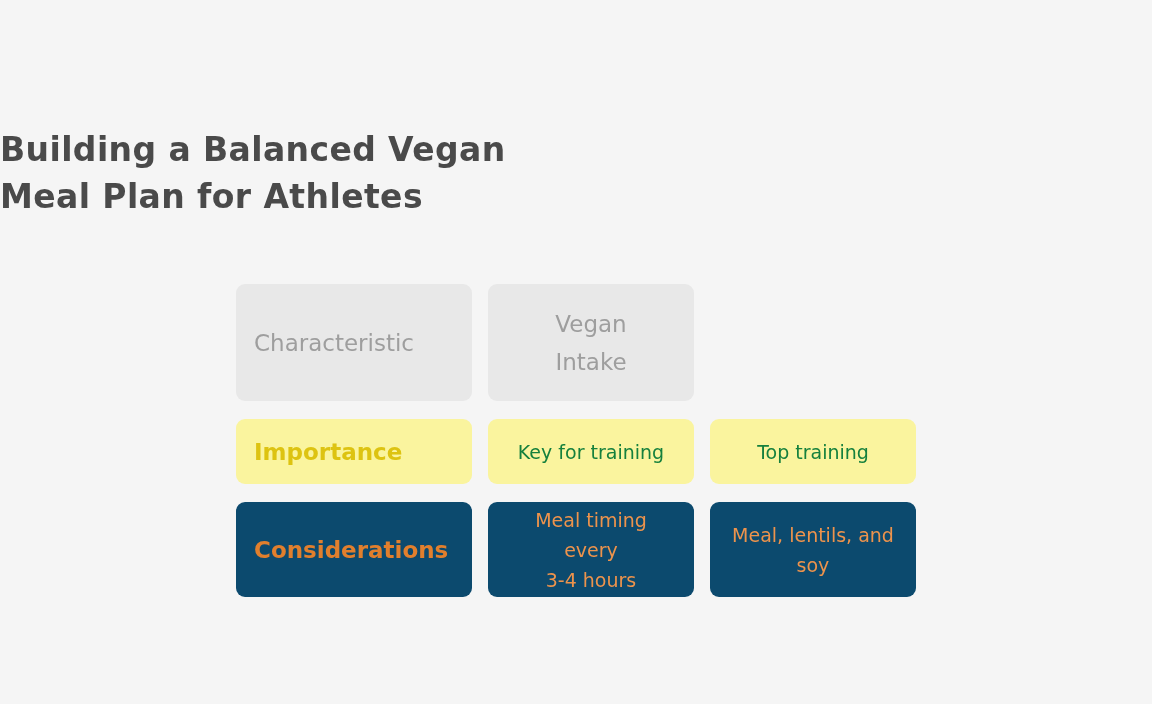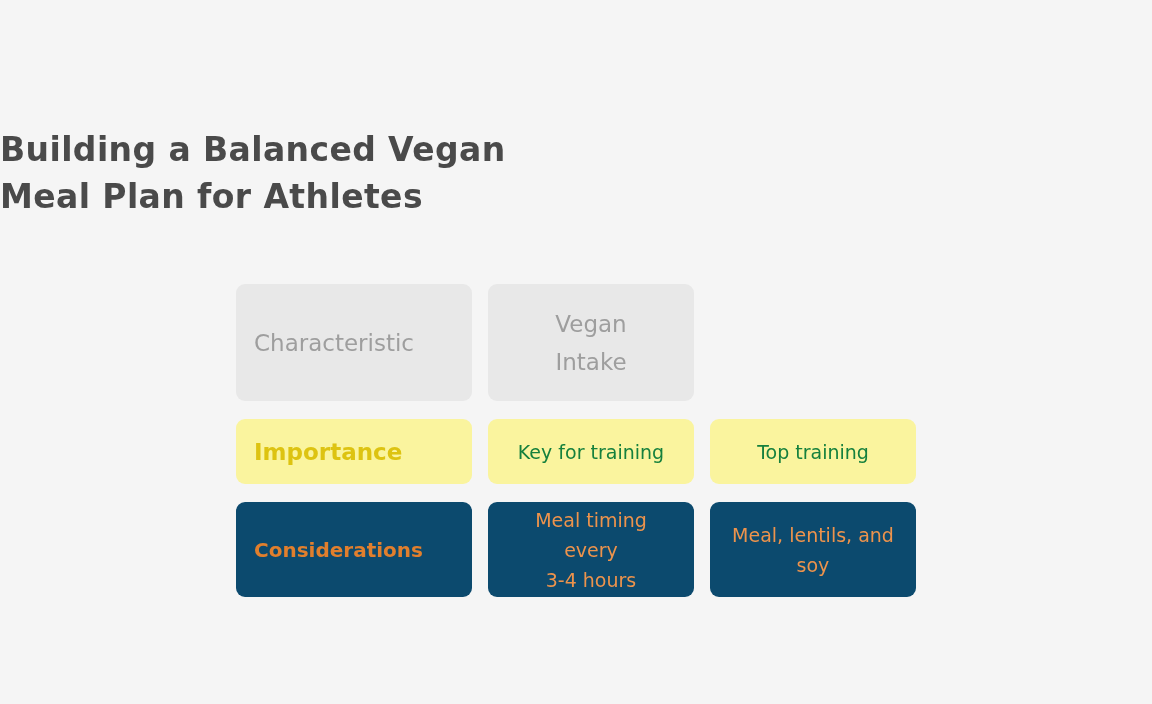--- a/index.html
+++ b/index.html
@@ -121,21 +121,21 @@
     height: 95px;
   }
   .row-orange .cell-text {
     color: #ed934c;
     font-size: 19px;
     line-height: 30px;
     font-weight: normal;
   }
   .row-orange .cell.col-0 .cell-text {
     color: #e17f2d;
-    font-size: 20px;
+    font-size: 23px;
     font-weight: bold;
   }
 </style>
 </head>
 <body>
 
 <div id="slide">
 
   <div id="title-block">
     <span class="title-line">Building a Balanced Vegan</span>

